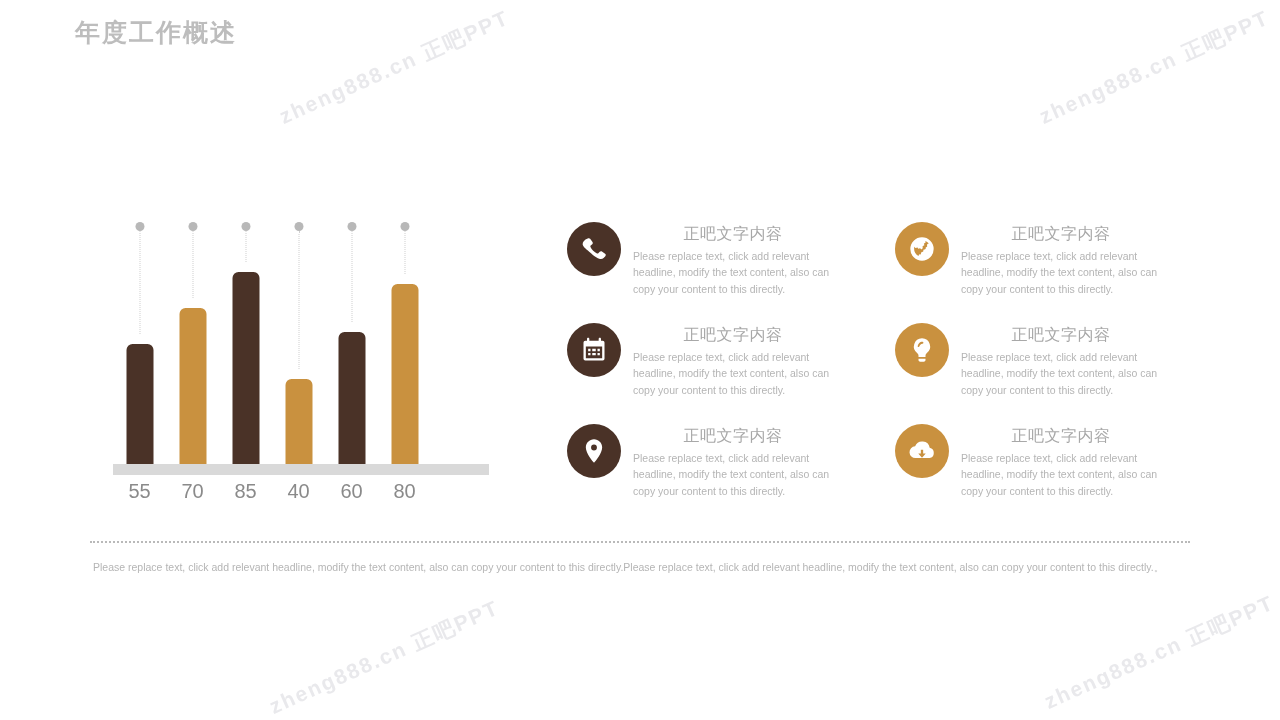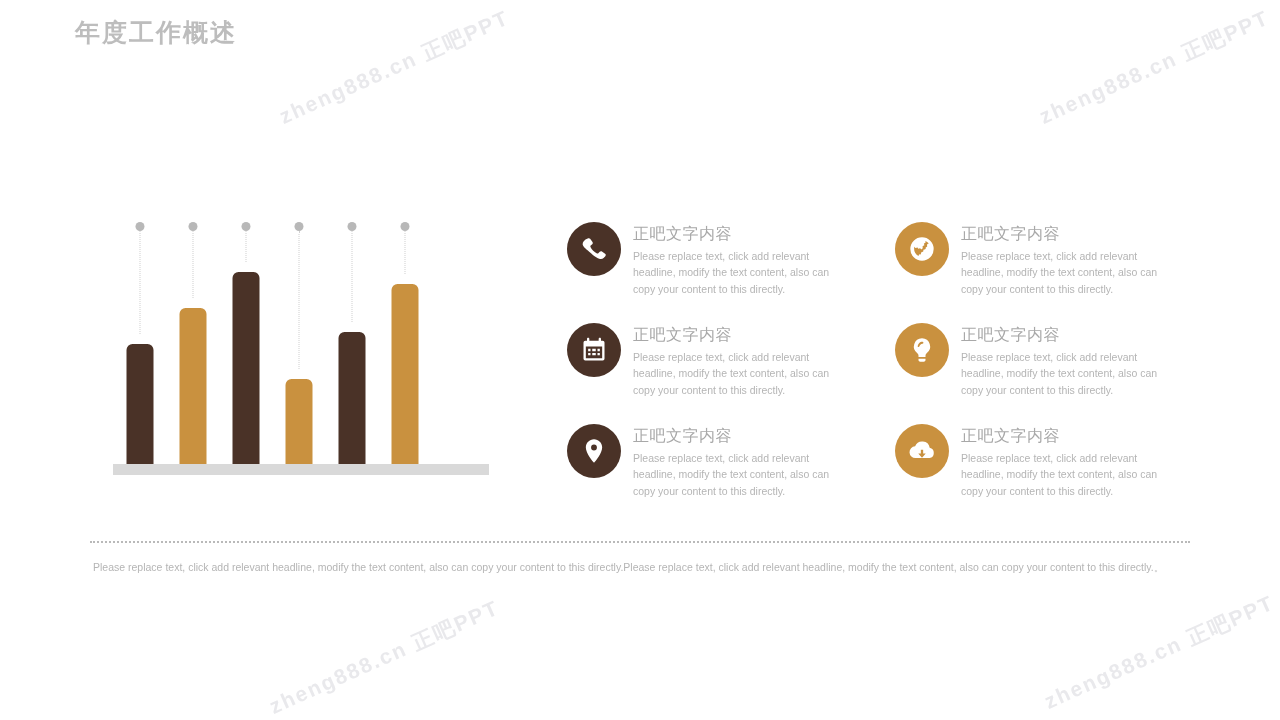--- a/index.html
+++ b/index.html
@@ -126,20 +126,21 @@
     justify-content:center;
   }
   .circle svg { width:28px; height:28px; fill:#ffffff; }
   .feat-txt { padding-top:2px; }
   .feat-h {
     font-size:16px;
     color:#a8a8a8;
     line-height:1.2;
     margin-bottom:5px;
     letter-spacing:0.5px;
+    text-align:center;
   }
   .feat-b {
     font-size:10.5px;
     color:#b5b5b5;
     line-height:1.55;
     width:200px;
   }
 
   
   .divider {
@@ -196,20 +197,28 @@
         <div class="stem" style="height: 91px;"></div>
         <div class="bar" style="height: 142px; background: rgb(74, 50, 39);"></div>
       </div>
       <div class="bar-col" style="left: 265px;">
         <div class="dot" style="background: rgb(184, 184, 184);"></div>
         <div class="stem" style="height: 43px;"></div>
         <div class="bar" style="height: 190px; background: rgb(201, 145, 63);"></div>
       </div>
     </div>
   <div class="baseline"></div>
+  <div class="labels" id="labels">
+      <span style="left: 0px;">55</span>
+      <span style="left: 53px;">70</span>
+      <span style="left: 106px;">85</span>
+      <span style="left: 159px;">40</span>
+      <span style="left: 212px;">60</span>
+      <span style="left: 265px;">80</span>
+    </div>
 </div>
 
 <div class="features" id="features">
     <div class="feat" style="left: 0px; top: 0px;">
       <div class="circle" style="background: rgb(74, 50, 39);">
         <svg viewBox="0 0 24 24">
           <path d="M6.6 3.1c.6-.6 1.6-.5 2.1.2l2 2.7c.4.6.3 1.4-.2 1.9l-1.3 1.2c-.3.3-.4.7-.2 1.1.5 1.1 1.3 2.3 2.3 3.3s2.2 1.8 3.3 2.3c.4.2.8.1 1.1-.2l1.2-1.3c.5-.5 1.3-.6 1.9-.2l2.7 2c.7.5.8 1.5.2 2.1l-1.5 1.5c-.8.8-2 1.1-3.1.8-2.5-.7-5-2.3-7.2-4.5S3.1 11 2.4 8.5c-.3-1.1 0-2.3.8-3.1l1.5-1.5z"></path>
         </svg>
       </div>
       <div class="feat-txt">

